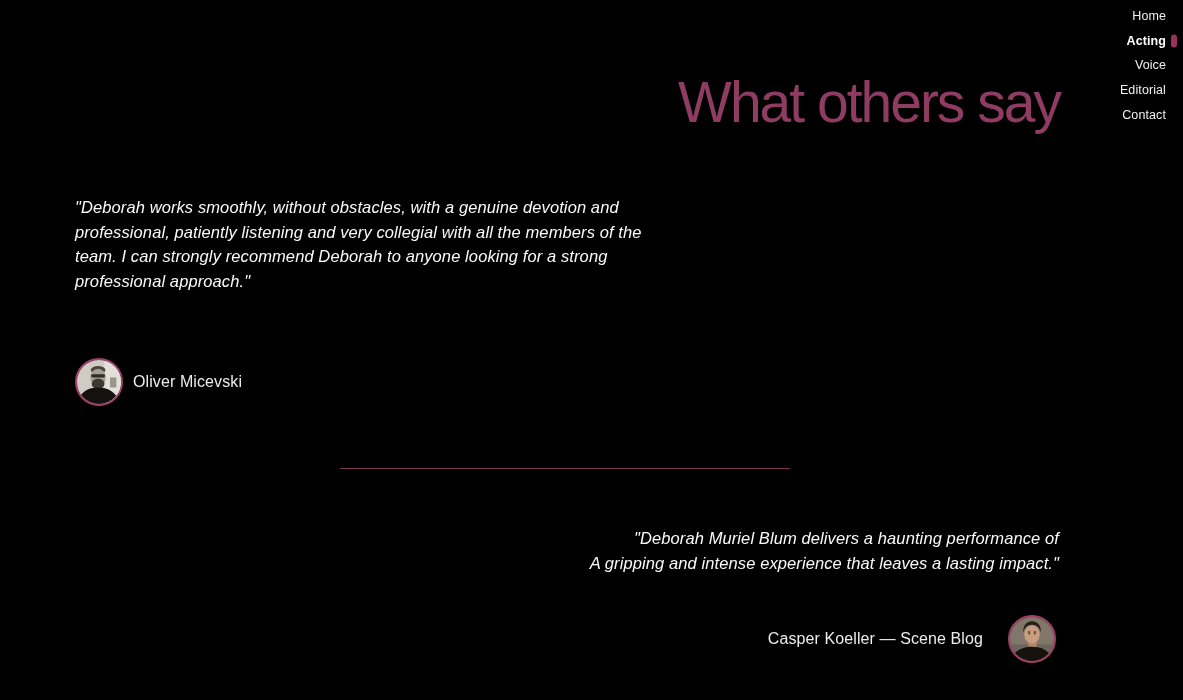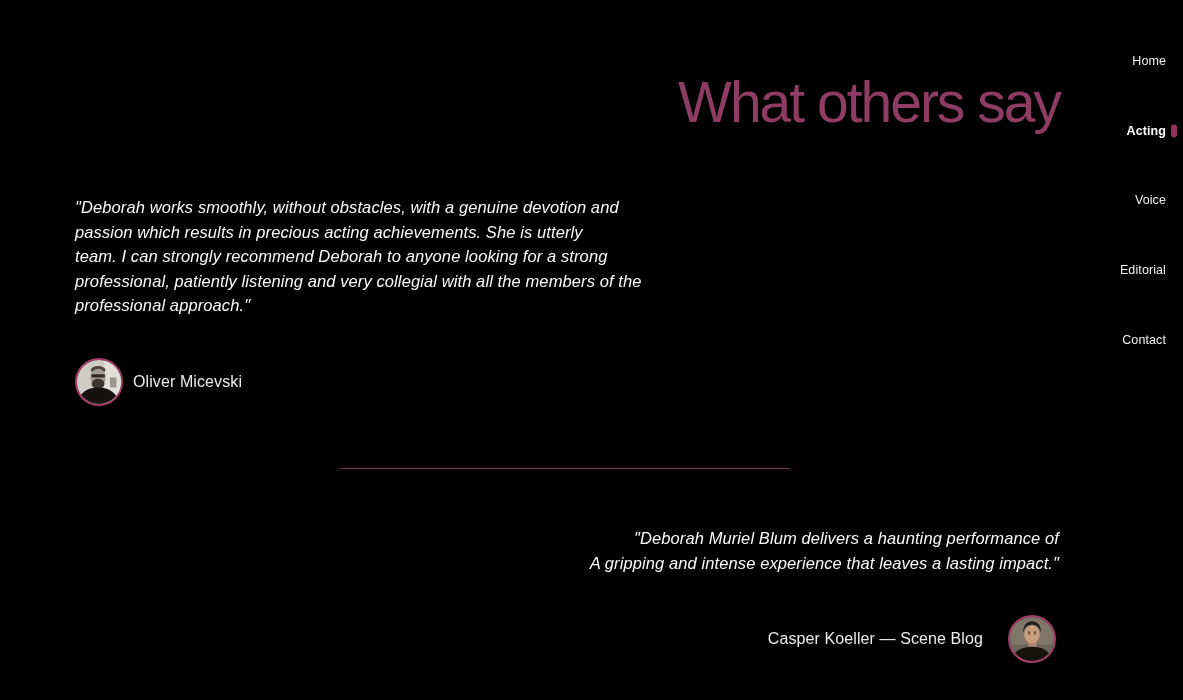--- a/index.html
+++ b/index.html
@@ -19,21 +19,20 @@
     display: flex; flex-direction: column;
     text-align: right;
   }
   .nav-item {
     position: relative;
     height: 24.6px;
     display: flex; align-items: center; justify-content: flex-end;
     font-size: 12.5px; color: #f1f1f1;
     cursor: pointer;
     letter-spacing: 0.1px;
-    margin-top: 45px;
   }
   .nav-item.active { font-weight: 700; color: #ffffff; text-align: center; }
   .active-pill {
     position: absolute; right: -11px; top: 50%;
     transform: translateY(-50%);
     width: 6px; height: 13px; border-radius: 3px;
     background: #97315e;
   }
 
   
@@ -93,23 +92,22 @@
     </div>
     <div class="nav-item">Voice</div>
     <div class="nav-item">Editorial</div>
     <div class="nav-item">Contact</div>
   </nav>
 
   <h1 class="page-title">What others say</h1>
 
   <div class="quote quote-1">
     <div>"Deborah works smoothly, without obstacles, with a genuine devotion and</div>
-    <div>passion which results in precious acting achievements. She is utterly</div>
+    <div>professional, patiently listening and very collegial with all the members of the</div>
     <div>team. I can strongly recommend Deborah to anyone looking for a strong</div>
-    <div>professional, patiently listening and very collegial with all the members of the</div>
     <div>professional approach."</div>
   </div>
 
   <div class="attrib attrib-1">
     <div class="avatar">
       <svg viewBox="0 0 48 48" aria-hidden="true">
         <rect width="48" height="48" fill="#cfccc6"></rect>
         <rect x="30" width="18" height="48" fill="#e2e0db"></rect>
         <rect x="36" y="19" width="7" height="11" fill="#9a968f"></rect>
         <ellipse cx="23" cy="11" rx="8" ry="4.5" fill="#4a463f"></ellipse>

